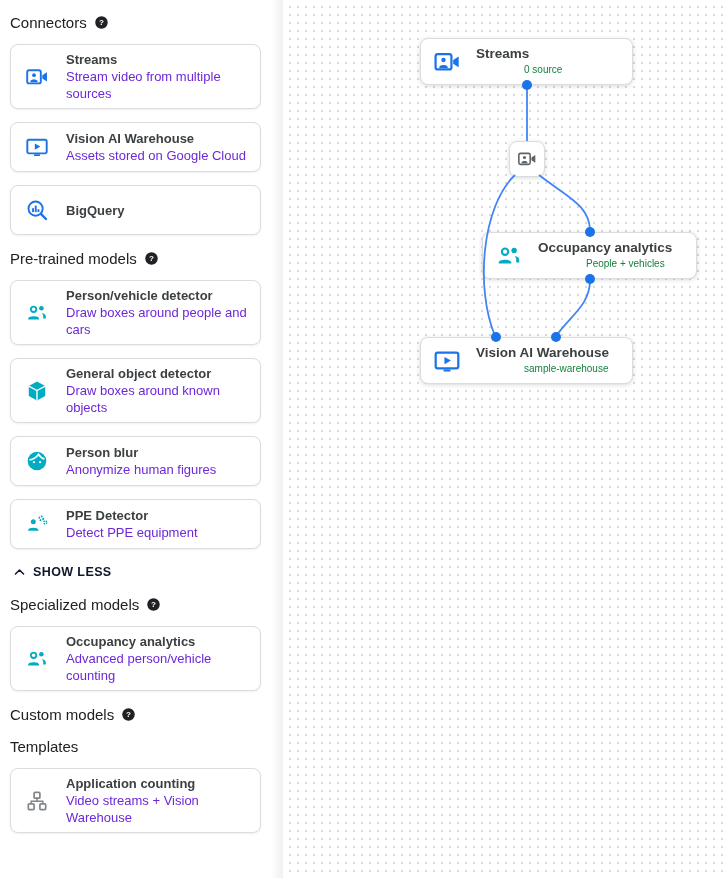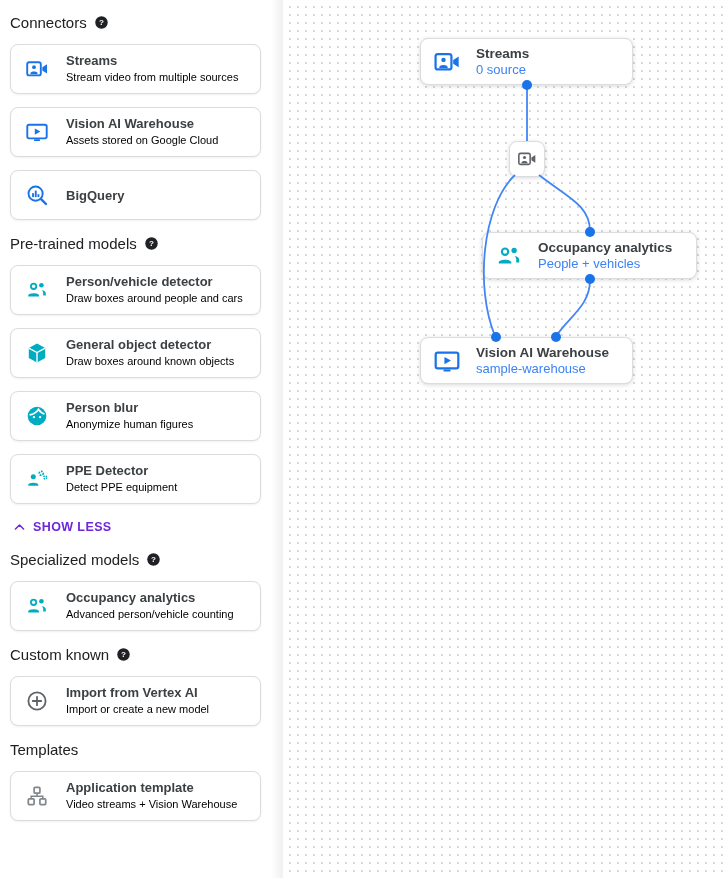--- a/index.html
+++ b/index.html
@@ -22,37 +22,37 @@
     padding:6px 10px 6px 14px; margin-bottom:13px; cursor:pointer;
     box-shadow:0 1px 2px rgba(60,64,67,0.08); }
   .card-icon { width:24px; height:24px; flex:0 0 24px; margin-right:17px; display:flex; }
   .card-icon svg { width:24px; height:24px; }
   .blue  { color:#1a73e8; }
   .teal  { color:#00acc1; }
   .gray  { color:#5f6368; }
   .gray2 { color:#80868b; }
   .card-text { display:flex; flex-direction:column; }
   .card-title { font-size:13px; font-weight:bold; color:#3c4043; line-height:17px; }
-  .card-subtitle { font-size:11px; color:#000000; line-height:17px; }
-  .show-less { display:flex; align-items:center; gap:6px; color:#6d28d9;
+  .card-subtitle { font-size:13px; color:#6d28d9; line-height:17px; }
+  .show-less { display:flex; align-items:center; gap:6px; color:#0f172a;
     font-size:12.5px; font-weight:bold; letter-spacing:0.4px; margin:10px 0 8px 2px;
     cursor:pointer; height:20px;text-align:center; }
   .show-less svg { width:15px; height:15px; }
 
   
   .canvas { position:relative; width:442px; height:878px; background:#fff;
     background-image:radial-gradient(circle, #d9d9d9 1px, rgba(0,0,0,0) 1.2px);
     background-size:8px 8px; background-position:3px 3px; overflow:hidden; }
   .node { position:absolute; display:flex; align-items:center; background:#fff;
     border:1px solid #dadce0; border-radius:8px; height:47px;
     box-shadow:0 1px 4px rgba(60,64,67,0.2); padding-left:12px; cursor:pointer; }
   .node-icon { width:28px; height:28px; margin-right:15px; display:flex; }
   .node-icon svg { width:28px; height:28px; }
   .node-title { font-size:13.5px; font-weight:bold; color:#3c4043; line-height:17px; }
-  .node-subtitle { font-size:13px; color:#3b82f6; line-height:16px; }
+  .node-subtitle { font-size:10px; color:#15803d; line-height:16px;margin-left:48px; }
   .badge-node { position:absolute; left:226px; top:141px; width:36px; height:36px;
     background:#fff; border:1px solid #dadce0; border-radius:8px;
     box-shadow:0 1px 4px rgba(60,64,67,0.2); display:flex; align-items:center;
     justify-content:center; cursor:pointer; }
   .badge-node svg { width:20px; height:20px; color:#5f6368; }
   .edges { position:absolute; inset:0; pointer-events:none; }
 </style>
 </head>
 <body>
 
@@ -245,52 +245,41 @@
             <use href="#i-people"></use>
           </svg>
         </span>
       <span class="card-text">
         <span class="card-title">Occupancy analytics</span>
         <span class="card-subtitle">Advanced person/vehicle counting</span>
       </span>
     </div>
 
     <div class="section-header">
-      <span class="section-title">Custom known</span>
+      <span class="section-title">Custom models</span>
       <span class="help-icon">
           <svg viewBox="0 0 24 24">
             <use href="#i-help"></use>
           </svg>
         </span>
     </div>
 
-    <div class="card">
-      <span class="card-icon gray">
-          <svg viewBox="0 0 24 24">
-            <use href="#i-addcircle"></use>
-          </svg>
-        </span>
-      <span class="card-text">
-        <span class="card-title">Import from Vertex AI</span>
-        <span class="card-subtitle">Import or create a new model</span>
-      </span>
-    </div>
 
     <div class="section-header">
       <span class="section-title">Templates</span>
     </div>
 
     <div class="card">
       <span class="card-icon gray2">
           <svg viewBox="0 0 24 24">
             <use href="#i-tree"></use>
           </svg>
         </span>
       <span class="card-text">
-        <span class="card-title">Application template</span>
+        <span class="card-title">Application counting</span>
         <span class="card-subtitle">Video streams + Vision Warehouse</span>
       </span>
     </div>
 
     <div class="sidebar-shadow"></div>
   </aside>
 
   <main class="canvas">
 
     <div class="node" style="left:137px; top:38px; width:213px;">

